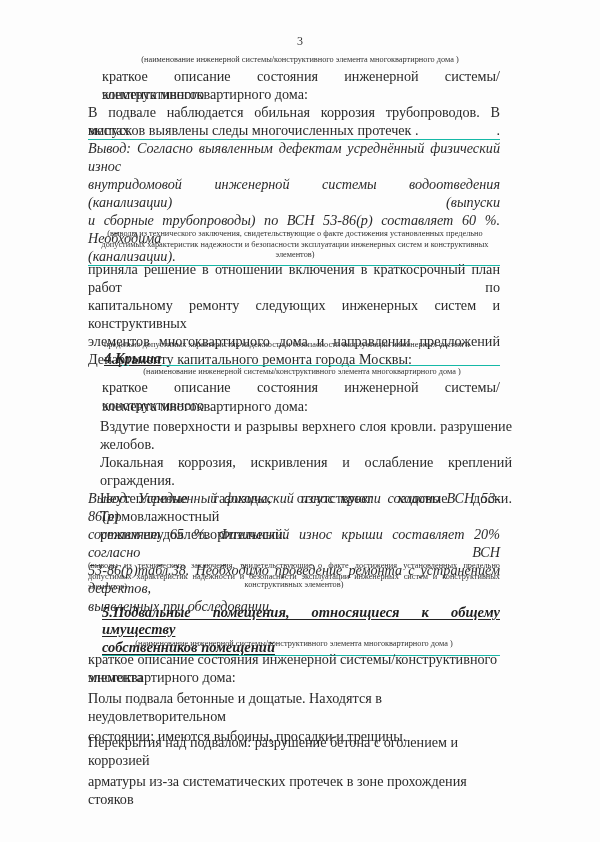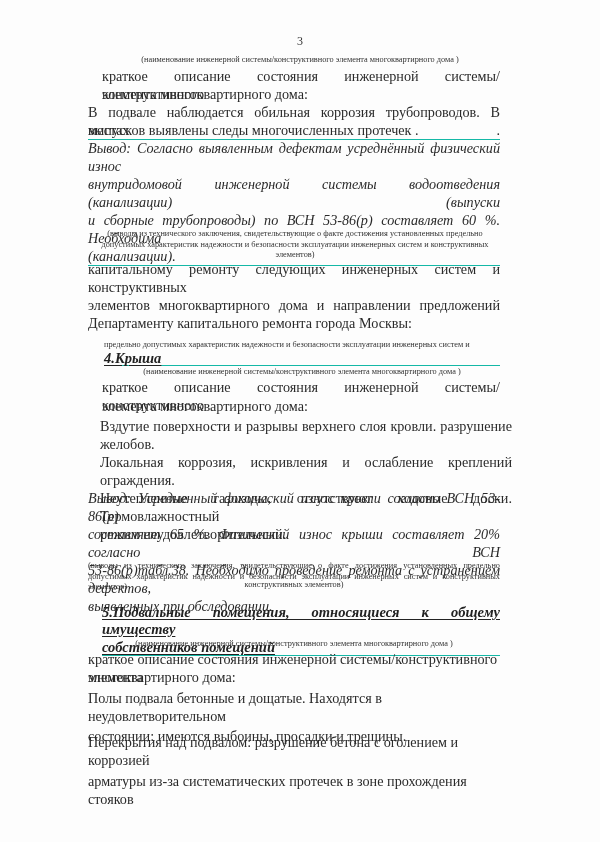--- a/index.html
+++ b/index.html
@@ -38,20 +38,21 @@
   <div class="u line" style="text-decoration:none;">(канализации).</div>
 </div>
 
 <div class="abs caption" style="left:90px;width:410px;top:229px;">
   <div>(выводы из технического заключения, свидетельствующие о факте достижения установленных предельно</div>
   <div>допустимых характеристик надежности и безопасности эксплуатации инженерных систем и конструктивных</div>
   <div>элементов)</div>
 </div>
 
 <div class="abs body14" style="left:88px;width:412px;top:260px;">
+  <div class="just">приняла решение в отношении включения в краткосрочный план работ по</div>
   <div class="just">капитальному ремонту следующих инженерных систем и конструктивных</div>
   <div class="just">элементов многоквартирного дома и направлении предложений</div>
   <div>Департаменту капитального ремонта города Москвы:</div>
 </div>
 
 <div class="abs caption" style="left:104px;width:500px;top:340px;text-align:left;white-space:nowrap;">предельно допустимых характеристик надежности и безопасности эксплуатации инженерных систем и</div>
 
 <div class="abs line" style="left:104px;width:396px;top:349px;height:16px;">
   <span class="heading">4.Крыша</span>
 </div>

